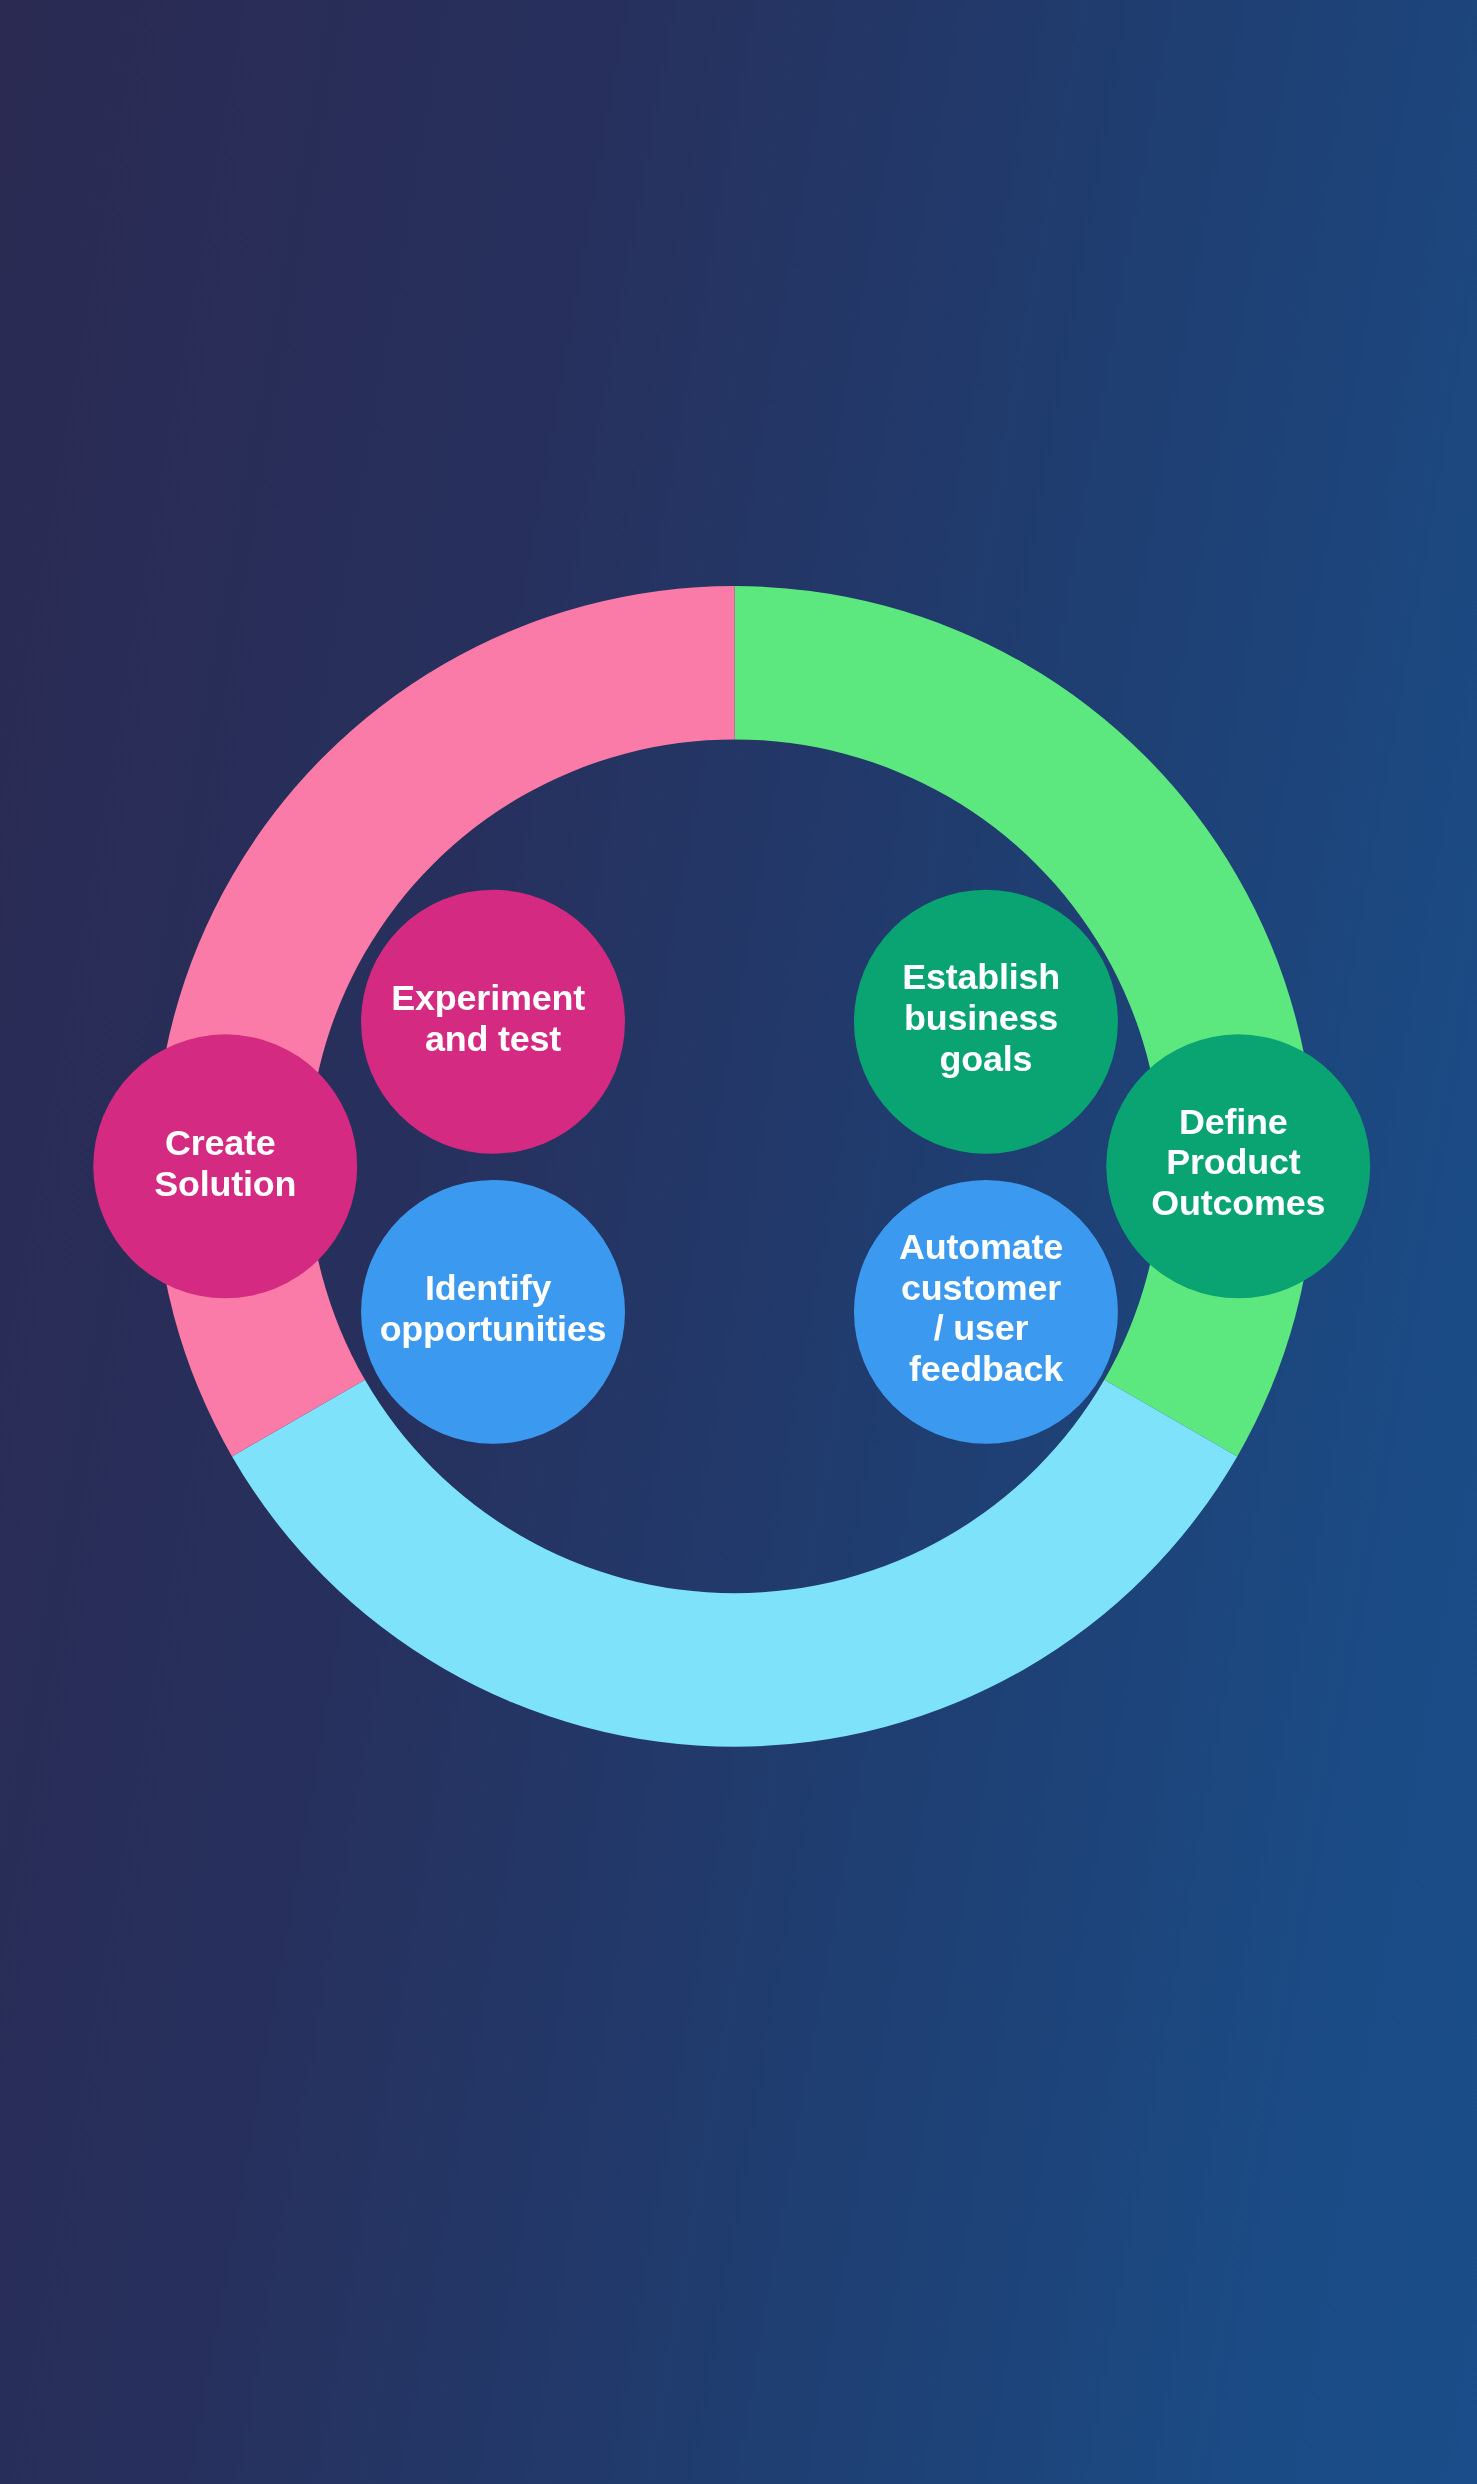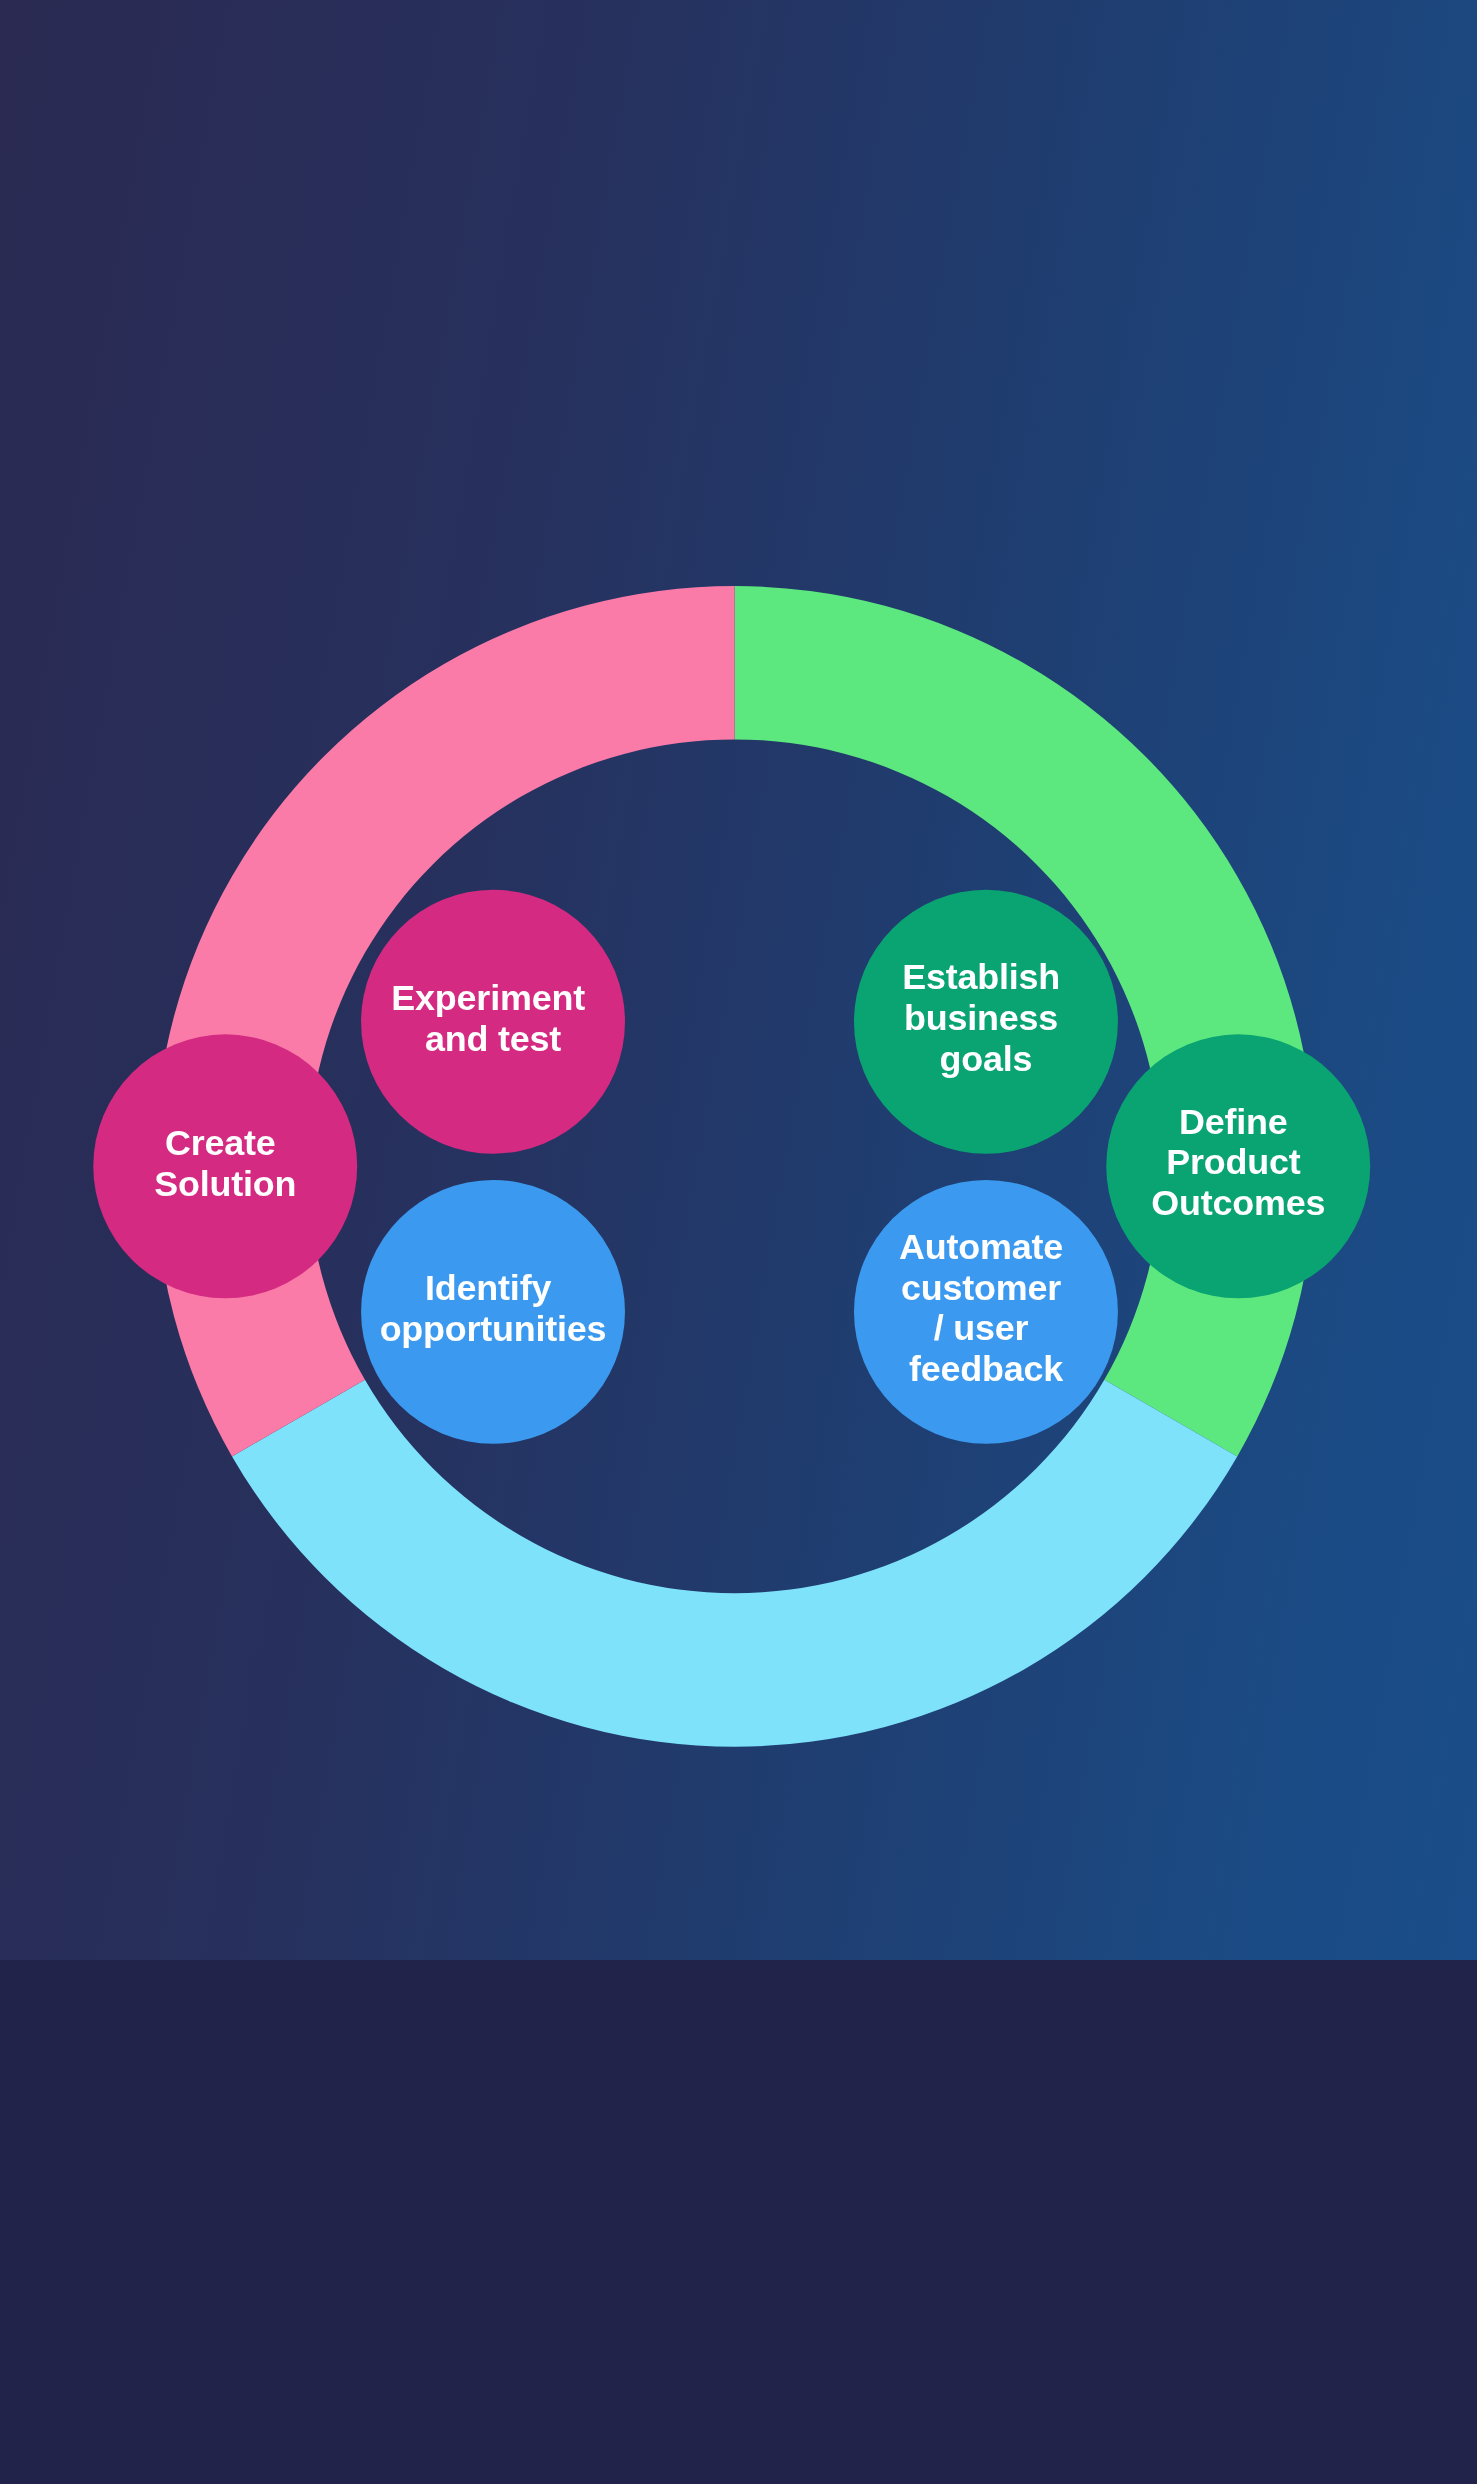--- a/index.html
+++ b/index.html
@@ -10,21 +10,21 @@
   }
   body {
     width: 1478px;
     height: 2484px;
     overflow: hidden;
     font-family: "Liberation Sans", "DejaVu Sans", sans-serif;
   }
   #stage {
     position: relative;
     width: 1478px;
-    height: 1960px;
+    height: 2484px;
   }
   #bg {
     position: absolute;
     inset: 0;
     background: linear-gradient(100deg, #2a2a52 0%, #27305d 32%, #1f3e71 62%, #1b4b85 88%, #1a4d89 100%);
   }
   #diagram {
     position: absolute;
     inset: 0;
     width: 1478px;

